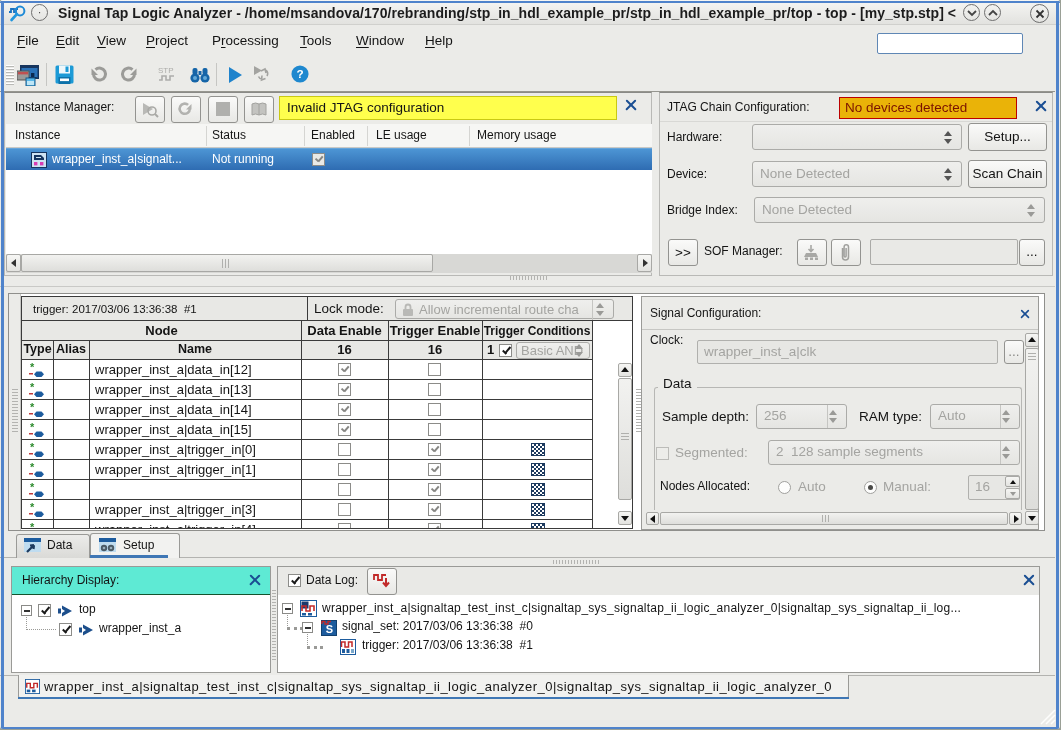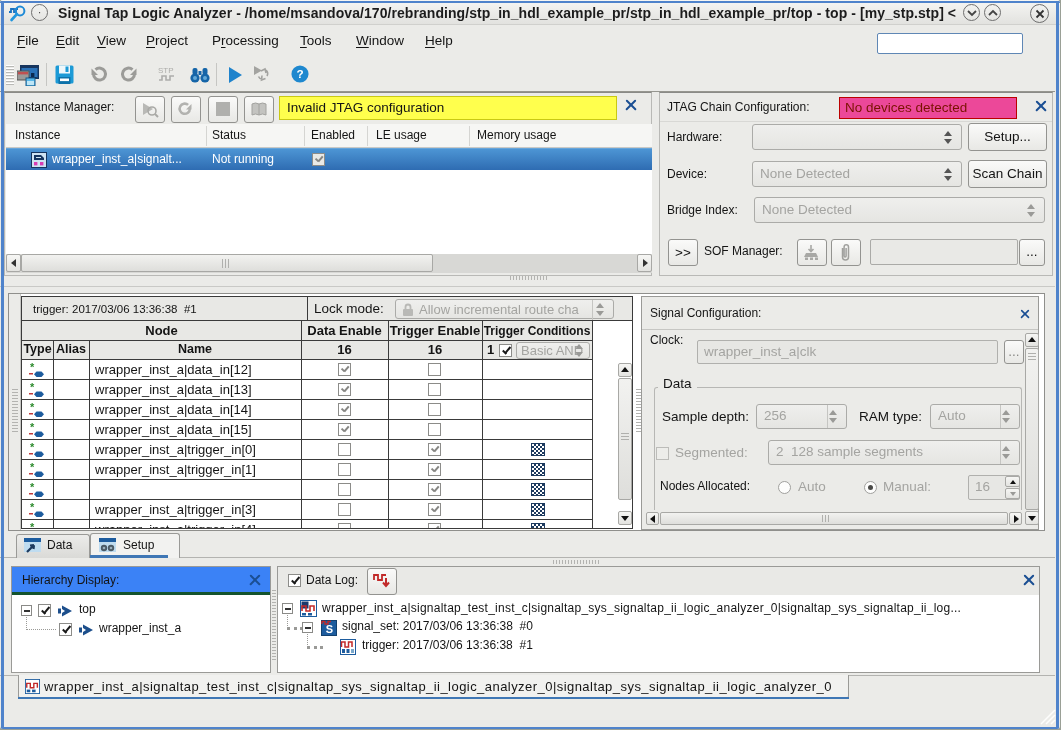--- a/index.html
+++ b/index.html
@@ -218,21 +218,21 @@
       <div class="sb-btn" style="left:631px;top:0;width:15px;height:18px;"></div>
       <div class="arr" style="left:637px;top:5px;border-top:4.5px solid transparent;border-bottom:4.5px solid transparent;border-left:5.5px solid #333;"></div>
       <div class="thumb" style="left:15px;top:0;width:412px;height:18px;"></div>
       <div class="abs" style="left:216px;top:5px;width:8px;height:9px;background:repeating-linear-gradient(90deg,#b0b0ad 0 1px,transparent 1px 3px);"></div>
     </div>
   </div>
 
   <div class="panel" style="left:659px;top:92px;width:394px;height:184px;border-top-color:#8a8a87;">
     <div class="abs" style="left:0;top:28px;width:392px;height:1px;background:#d8d8d5;"></div>
     <div class="label" style="left:7px;top:7px;">JTAG Chain Configuration:</div>
-    <div class="abs" style="left:179px;top:4px;width:178px;height:22px;background:#ec4899;border:1px solid #b00;">
+    <div class="abs" style="left:179px;top:4px;width:178px;height:22px;background:#eab308;border:1px solid #b00;">
       <div style="font-size:13.5px;color:#7a1200;margin:2px 0 0 5px;">No devices detected</div>
     </div>
     <div class="closex" style="left:375px;top:7px;"></div>
     <div class="label" style="left:7px;top:37px;">Hardware:</div>
     <div class="combo" style="left:92px;top:31px;width:210px;height:26px;">
         <div class="spin"></div>
       </div>
     <div class="btn" style="left:308px;top:30px;width:79px;height:28px;line-height:26px;">Setup...</div>
     <div class="label" style="left:7px;top:74px;">Device:</div>
     <div class="combo" style="left:92px;top:68px;width:210px;height:26px;">
@@ -524,21 +524,21 @@
         <circle cx="12" cy="10" r="3.2" fill="#4a5a66"></circle>
       <circle cx="5" cy="10" r="1.3" fill="#9ab0be"></circle>
         <circle cx="12" cy="10" r="1.3" fill="#9ab0be"></circle>
     </svg>
     <div class="label" style="left:32px;top:4px;">Setup</div>
   </div>
   <div class="abs" style="left:90px;top:555px;width:78px;height:3px;background:#3f77b5;"></div>
   <div class="abs" style="left:553px;top:560px;width:48px;height:4px;background:repeating-linear-gradient(90deg,#b3b3b0 0 1px,transparent 1px 3px);"></div>
 
   <div class="panel" style="left:11px;top:566px;width:260px;height:107px;border-color:#9a9a97;">
-    <div class="abs" style="left:0;top:0;width:258px;height:28px;background:#3b82f6;border-bottom:3px solid #14532d;">
+    <div class="abs" style="left:0;top:0;width:258px;height:28px;background:#5eead4;border-bottom:1px solid #14532d;">
       <div class="label" style="left:10px;top:6px;">Hierarchy Display:</div>
       <div class="closex" style="left:237px;top:7px;"></div>
     </div>
     <div class="abs" style="left:0;top:28px;width:258px;height:77px;background:#fff;">
       <div class="abs" style="left:9px;top:10px;width:11px;height:11px;background:#fff;border:1px solid #8a8a87;"></div>
       <div class="abs" style="left:11.5px;top:15px;width:6px;height:1.5px;background:#333;"></div>
       <div class="ckb" style="left:26px;top:9px;">
           <span class="checkdark" style="position:absolute;inset:0"></span>
         </div>
       <svg class="abs" style="left:46px;top:10px" width="15" height="12" viewBox="0 0 15 12">

